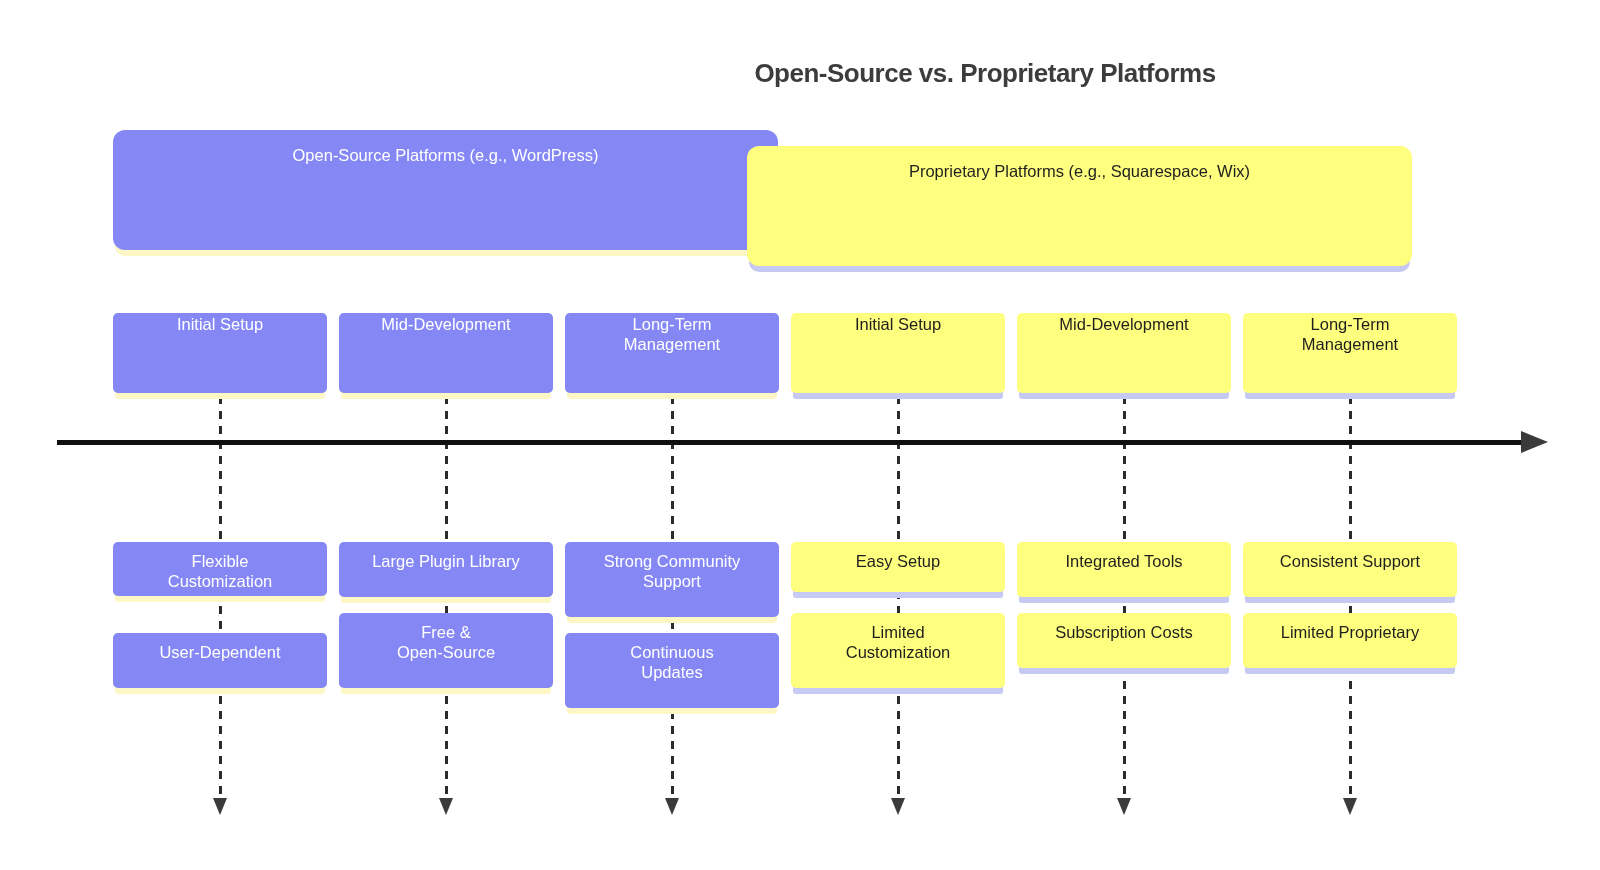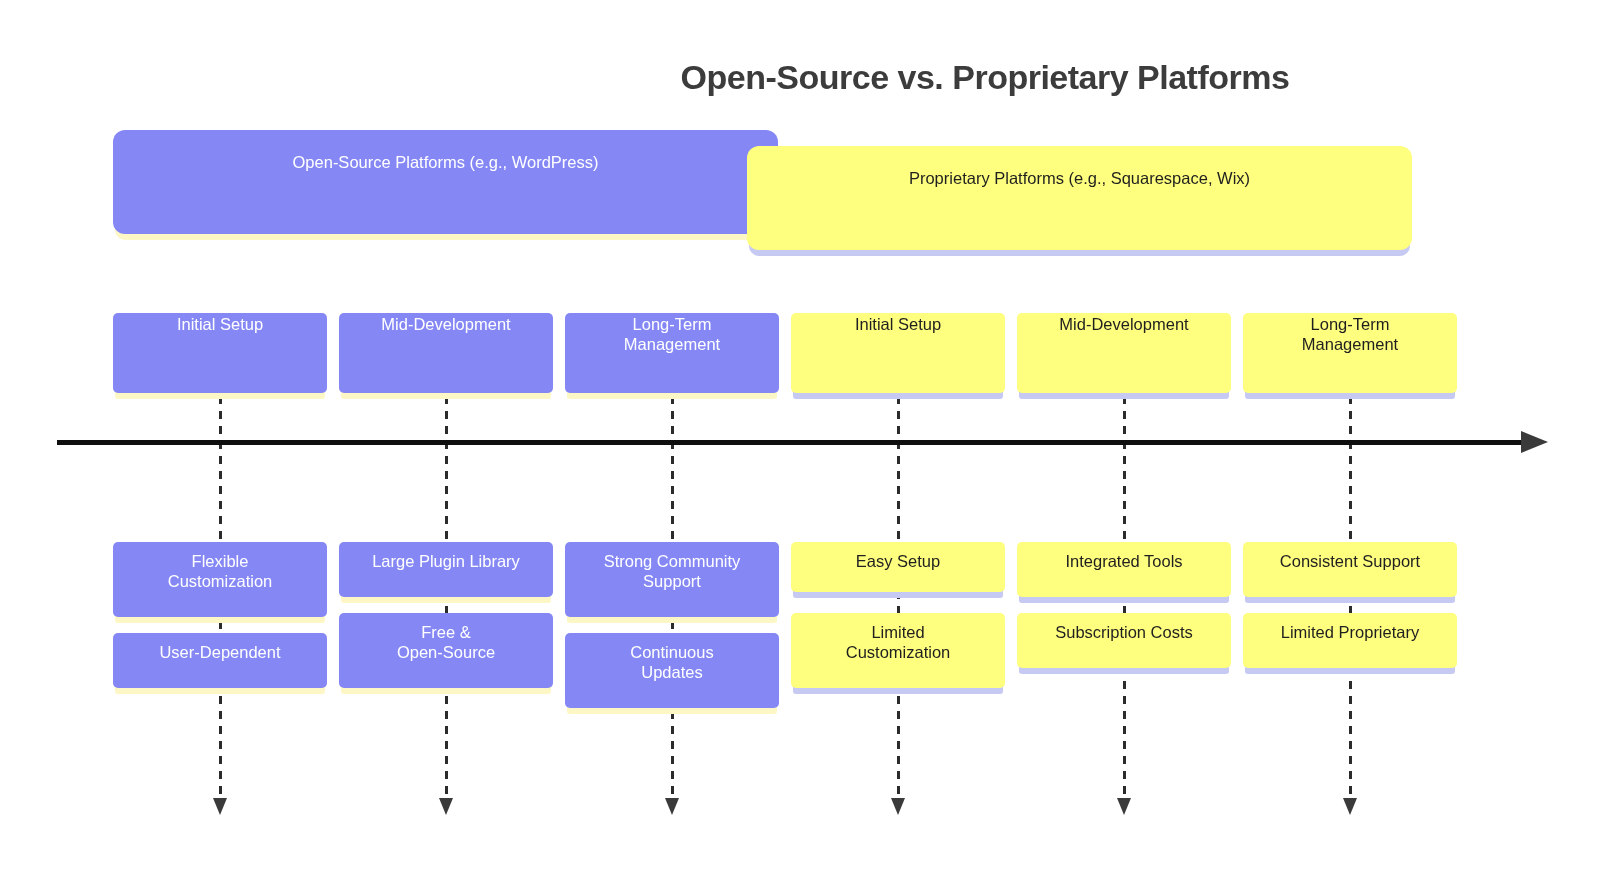--- a/index.html
+++ b/index.html
@@ -4,34 +4,34 @@
 <style>
   html, body { margin: 0; padding: 0; background: #ffffff; }
   body {
     width: 1600px; height: 870px; position: relative; overflow: hidden;
     font-family: "Liberation Sans", sans-serif;
   }
   .canvas { position: absolute; inset: 0; }
 
   .title {
     position: absolute; left: 385px; top: 58px; width: 1200px; margin: 0;
-    text-align: center; font-size: 34px; font-weight: 700; color: #3c3c3c;
+    text-align: center; font-size: 26px; font-weight: 700; color: #3c3c3c;
     letter-spacing: -0.5px;
   }
 
   
   .box {
     position: absolute; box-sizing: border-box; border-radius: 5px;
     text-align: center; font-size: 16.5px; line-height: 1.22;
     white-space: pre-line; padding: 9px 6px 0 6px; z-index: 2;
   }
   .purple { background: #8588f4; color: #ffffff; box-shadow: 0 8px 0 -2px #fdf7c6; }
   .yellow { background: #feff7e; color: #1f1f1f; box-shadow: 0 8px 0 -2px #c6c9f2; }
 
-  .header-box { height: 104px; width: 665px; top: 130px; padding-top: 22px; border-radius: 12px; }
+  .header-box { height: 120px; width: 665px; top: 130px; padding-top: 15px; border-radius: 12px; }
   .hx1 { left: 113px; }
   .hx2 { left: 747px; margin-top: 16px; }
 
   .phase { top: 313px; height: 80px; padding-top: 1px; }
 
   
   .x1 { left: 113px;  width: 214px; }
   .x2 { left: 339px;  width: 214px; }
   .x3 { left: 565px;  width: 214px; }
   .x4 { left: 791px;  width: 214px; }
@@ -104,21 +104,21 @@
 
   <div class="box purple phase x1">Initial Setup</div>
   <div class="box purple phase x2">Mid-Development</div>
   <div class="box purple phase x3">Long-Term
 Management</div>
   <div class="box yellow phase x4">Initial Setup</div>
   <div class="box yellow phase x5">Mid-Development</div>
   <div class="box yellow phase x6">Long-Term
 Management</div>
 
-  <div class="box purple x1" style="top:542px;height:75px">Flexible
+  <div class="box purple x1" style="top:542px;height:54px">Flexible
 Customization</div>
   <div class="box purple x1" style="top:633px;height:55px">User-Dependent</div>
 
   <div class="box purple x2" style="top:542px;height:55px">Large Plugin Library</div>
   <div class="box purple x3" style="top:542px;height:75px">Strong Community
 Support</div>
 
   <div class="box purple x2" style="top:613px;height:75px">Free &amp;
 Open-Source</div>
   <div class="box purple x3" style="top:633px;height:75px">Continuous

